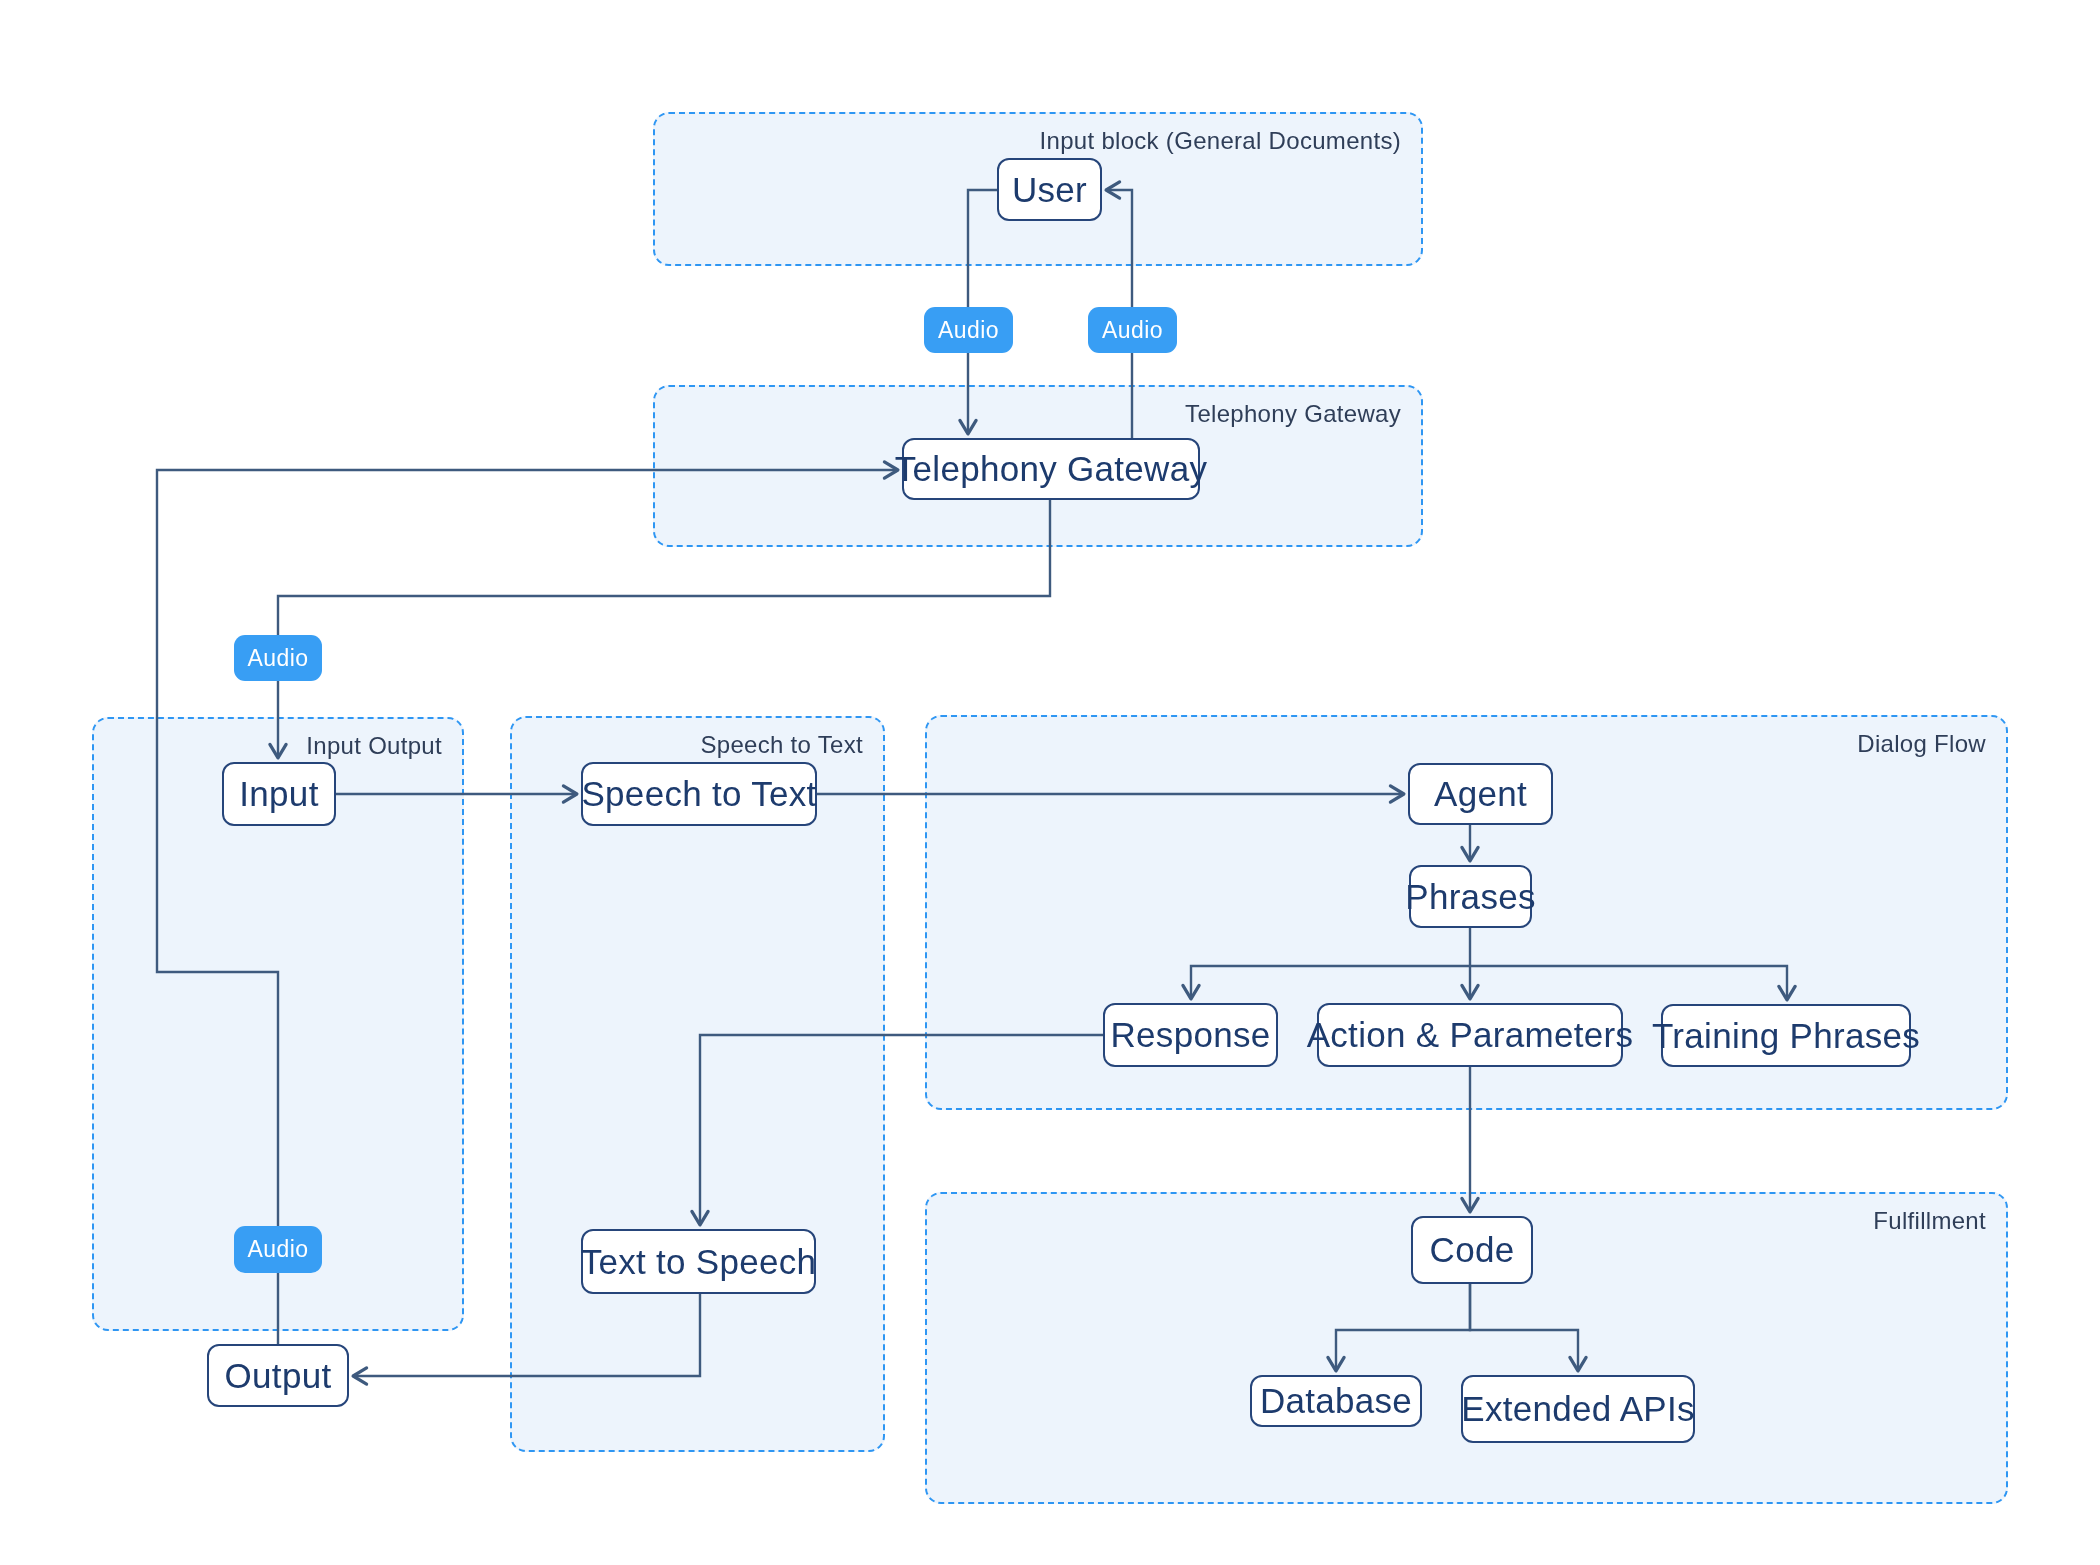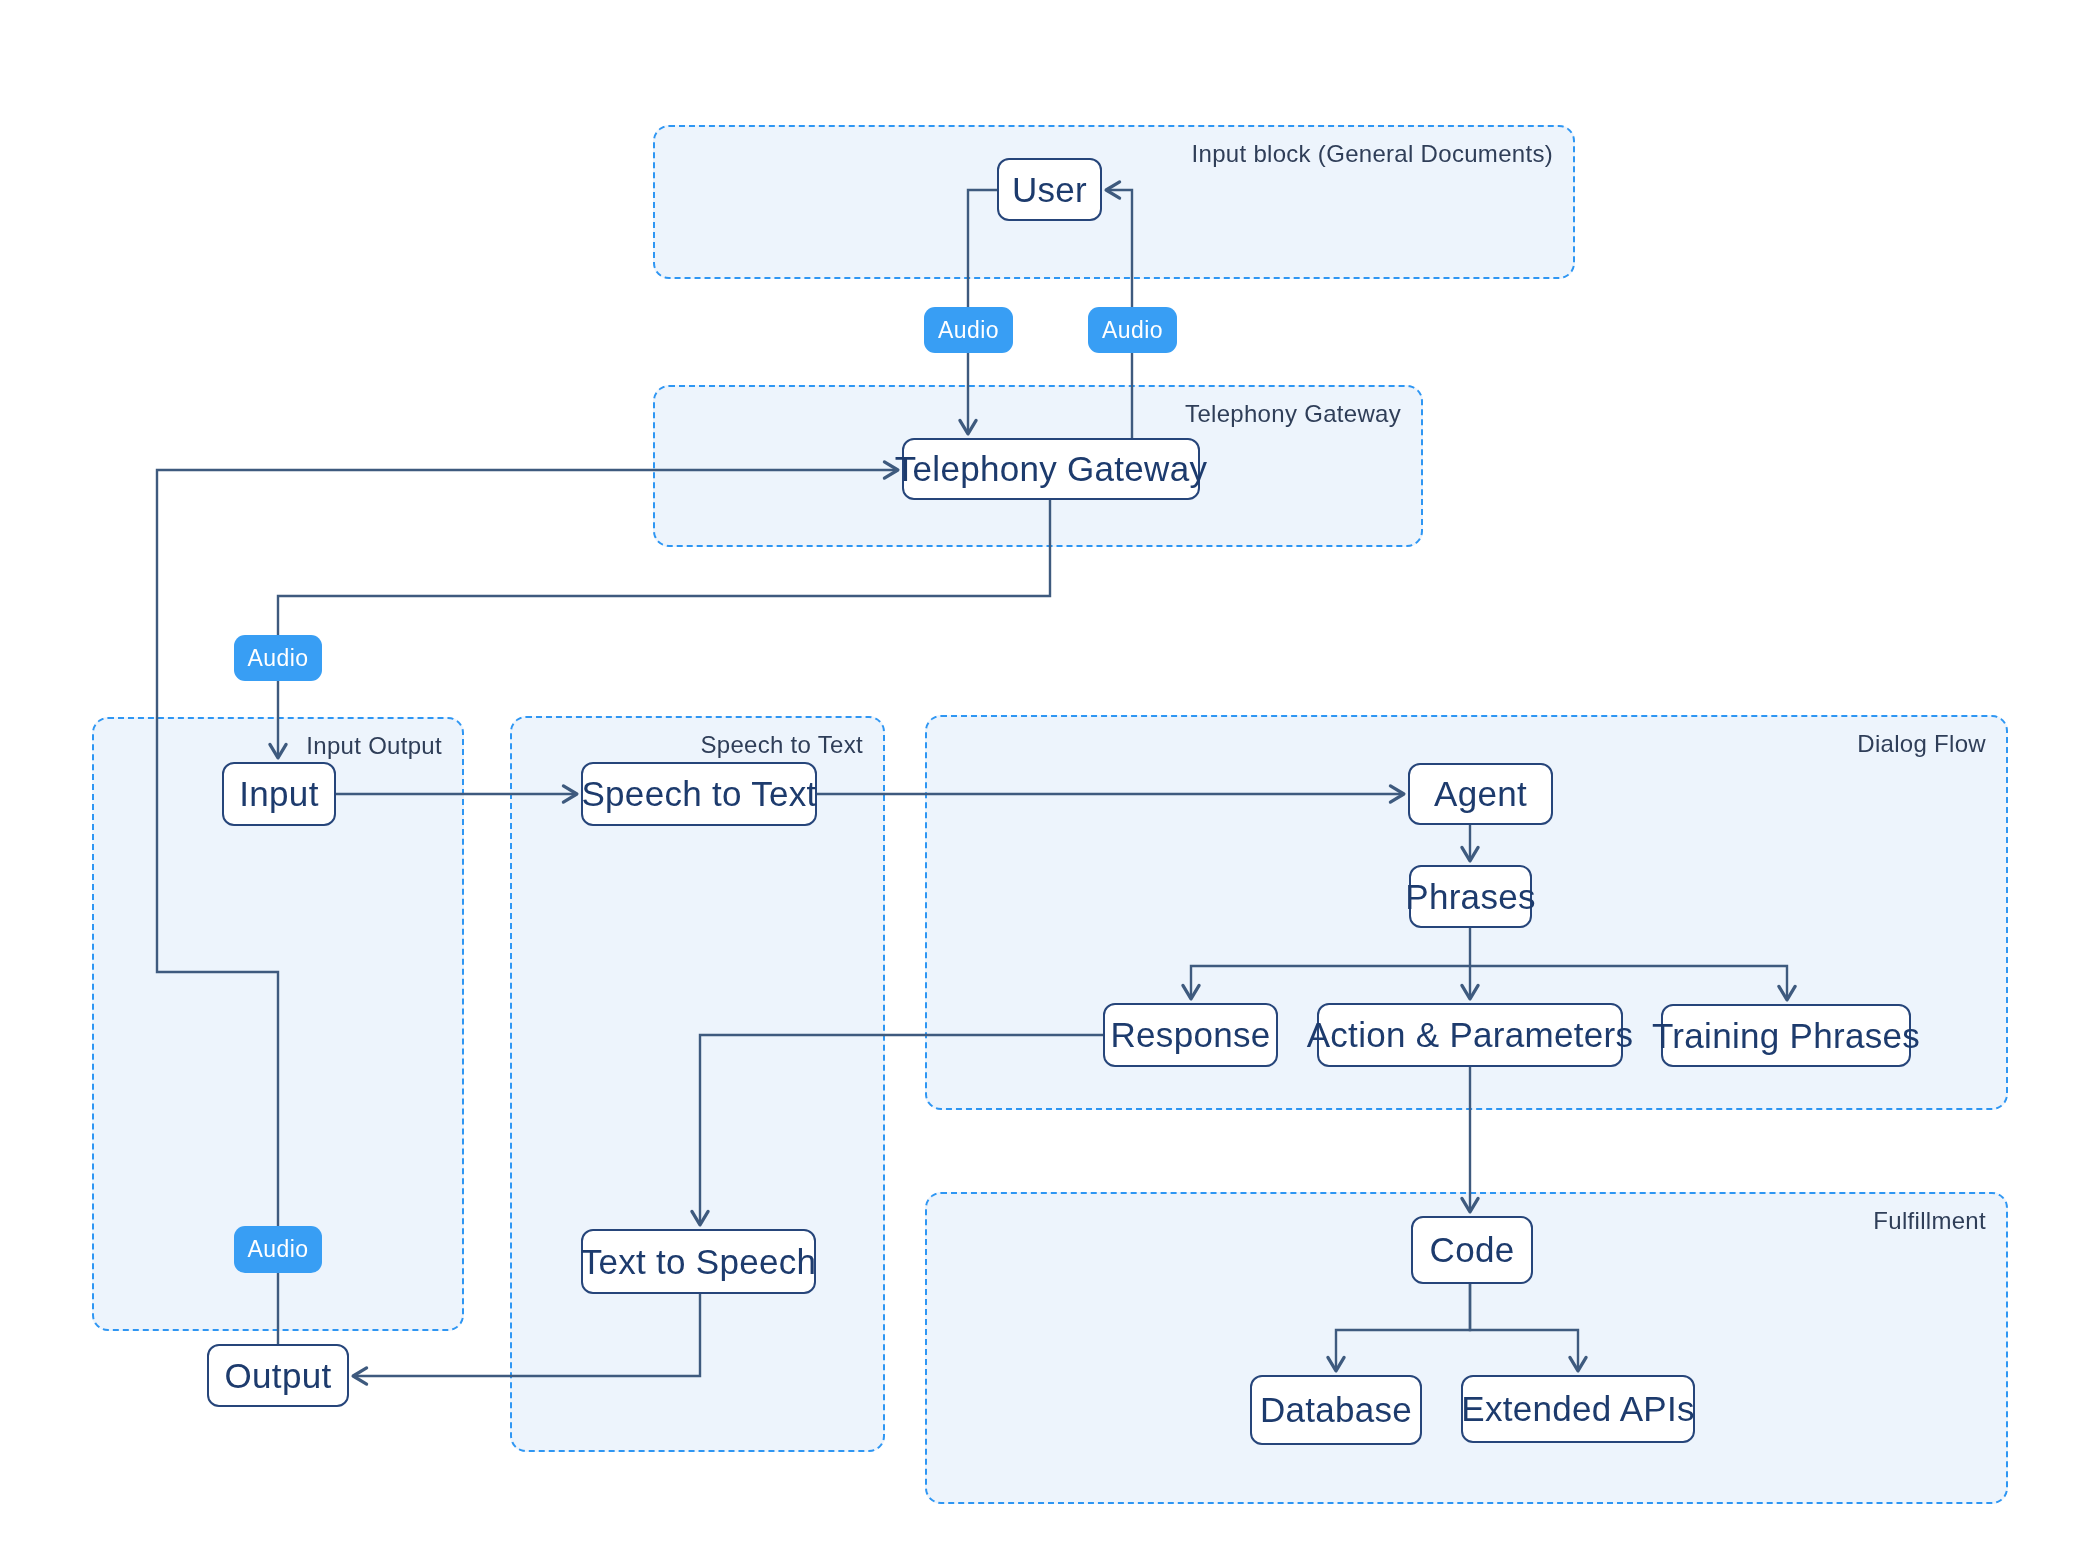--- a/index.html
+++ b/index.html
@@ -77,21 +77,21 @@
         <path d="M 1470,966 L 1191,966 L 1191,998" marker-end="url(#arrowhead)"></path>
         <path d="M 1470,966 L 1787,966 L 1787,999" marker-end="url(#arrowhead)"></path>
         <path d="M 1103,1035 L 700,1035 L 700,1224" marker-end="url(#arrowhead)"></path>
         <path d="M 700,1294 L 700,1376 L 354,1376" marker-end="url(#arrowhead)"></path>
         <path d="M 278,1344 L 278,972 L 157,972 L 157,470 L 897,470" marker-end="url(#arrowhead)"></path>
         <path d="M 1470,1067 L 1470,1211" marker-end="url(#arrowhead)"></path>
         <path d="M 1470,1284 L 1470,1330 L 1336,1330 L 1336,1370" marker-end="url(#arrowhead)"></path>
         <path d="M 1470,1284 L 1470,1330 L 1578,1330 L 1578,1370" marker-end="url(#arrowhead)"></path>
       </g>
   </svg>
-<div class="group-container" style="left: 653px; top: 125px; width: 922px; height: 154px;">
+<div class="group-container" style="left: 653px; top: 112px; width: 770px; height: 154px;">
       <div class="group-title">Input block (General Documents)</div>
     </div>
     <div class="group-container" style="left: 653px; top: 385px; width: 770px; height: 162px;">
       <div class="group-title">Telephony Gateway</div>
     </div>
     <div class="group-container" style="left: 92px; top: 717px; width: 372px; height: 614px;">
       <div class="group-title">Input Output</div>
     </div>
     <div class="group-container" style="left: 510px; top: 716px; width: 375px; height: 736px;">
       <div class="group-title">Speech to Text</div>
@@ -106,20 +106,20 @@
     <div class="node" style="left: 902px; top: 438px; width: 298px; height: 62px;">Telephony Gateway</div>
     <div class="node" style="left: 222px; top: 762px; width: 114px; height: 64px;">Input</div>
     <div class="node" style="left: 581px; top: 762px; width: 236px; height: 64px;">Speech to Text</div>
     <div class="node" style="left: 1408px; top: 763px; width: 145px; height: 62px;">Agent</div>
     <div class="node" style="left: 1409px; top: 865px; width: 123px; height: 63px;">Phrases</div>
     <div class="node" style="left: 1103px; top: 1003px; width: 175px; height: 64px;">Response</div>
     <div class="node" style="left: 1317px; top: 1003px; width: 306px; height: 64px;">Action &amp; Parameters</div>
     <div class="node" style="left: 1661px; top: 1004px; width: 250px; height: 63px;">Training Phrases</div>
     <div class="node" style="left: 581px; top: 1229px; width: 235px; height: 65px;">Text to Speech</div>
     <div class="node" style="left: 1411px; top: 1216px; width: 122px; height: 68px;">Code</div>
-    <div class="node" style="left: 1250px; top: 1375px; width: 172px; height: 70px;">Database</div>
+    <div class="node" style="left: 1250px; top: 1375px; width: 172px; height: 52px;">Database</div>
     <div class="node" style="left: 1461px; top: 1375px; width: 234px; height: 68px;">Extended APIs</div>
     <div class="node" style="left: 207px; top: 1344px; width: 142px; height: 63px;">Output</div>
     <div class="badge" style="left: 924px; top: 307px; width: 89px; height: 46px;">Audio</div>
     <div class="badge" style="left: 1088px; top: 307px; width: 89px; height: 46px;">Audio</div>
     <div class="badge" style="left: 234px; top: 635px; width: 88px; height: 46px;">Audio</div>
     <div class="badge" style="left: 234px; top: 1226px; width: 88px; height: 47px;">Audio</div>
   </div>
 
 </body></html>

